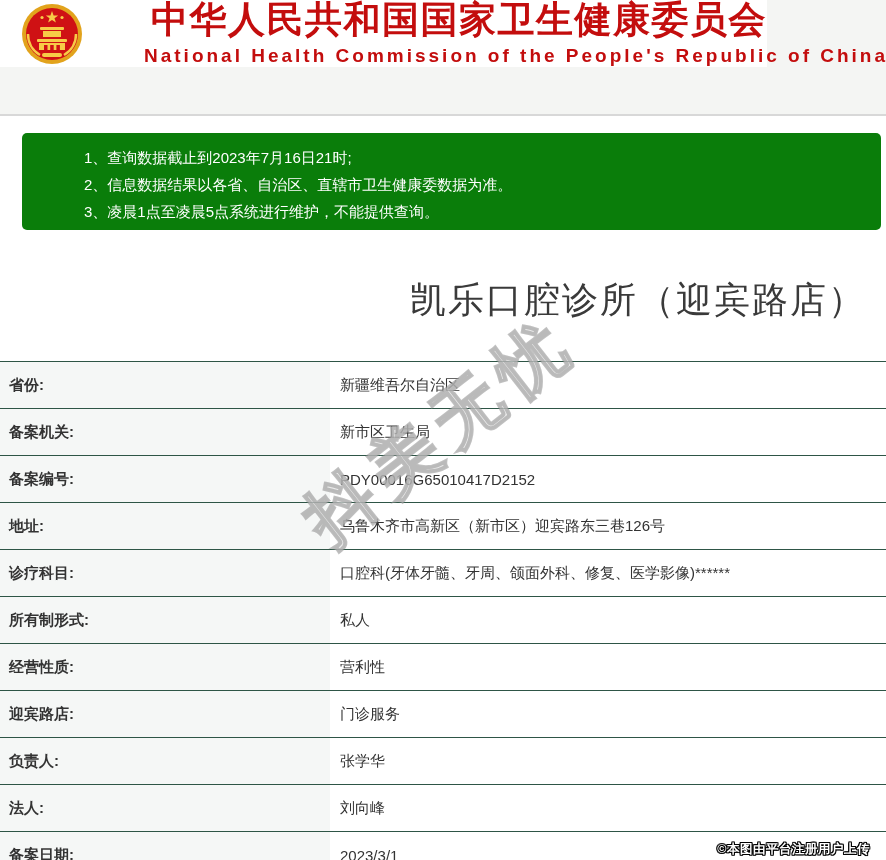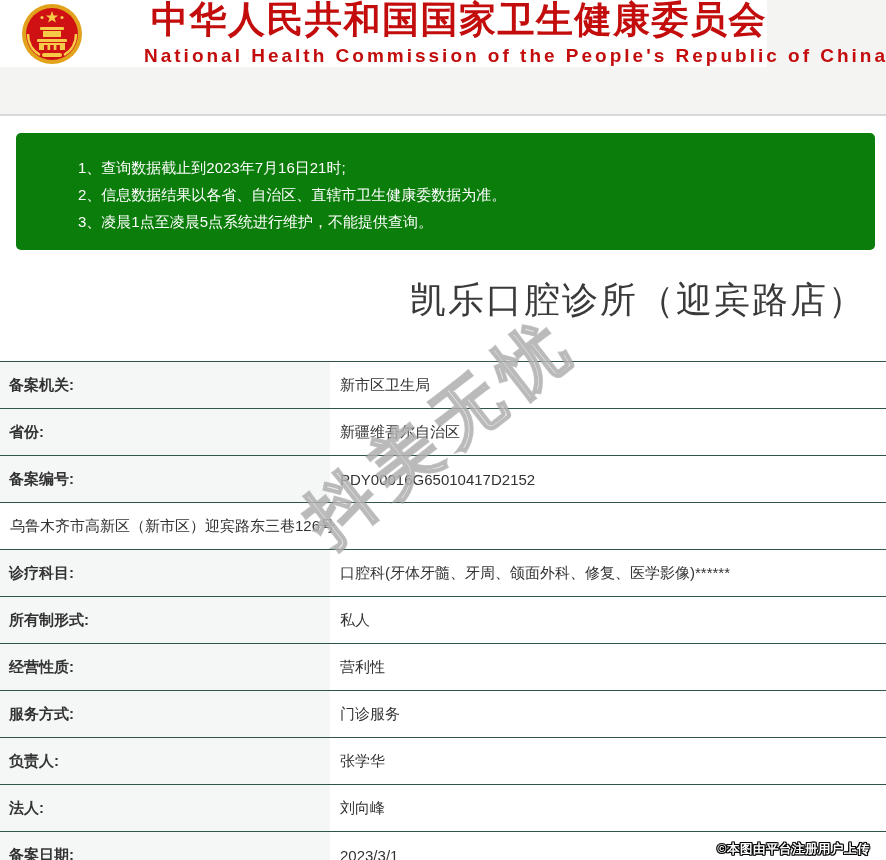--- a/index.html
+++ b/index.html
@@ -23,23 +23,23 @@
     display:flex;align-items:center;justify-content:center;}
   .header-titles{margin-left:46px;white-space:nowrap;}
   .title-cn{
     font-size:37px;font-weight:bold;color:#c30d0d;letter-spacing:1.5px;line-height:1.1;margin-left:7px;
   }
   .title-en{
     font-size:19px;font-weight:bold;color:#c30d0d;letter-spacing:3px;margin-top:4px;
   }
   
   .notice{
-    position:absolute;top:133px;left:16px;width:859px;height:117px;
+    position:absolute;top:133px;left:22px;width:859px;height:97px;
     background:#0a7d0a;border-radius:5px;box-sizing:border-box;
-    padding:21px 10px 0 62px;
+    padding:11px 10px 0 62px;
   }
   .notice-line{
     color:#ffffff;font-size:15px;line-height:27px;white-space:nowrap;
   }
   
   .record-title{
     position:absolute;top:276px;left:410px;
     font-size:36px;font-weight:400;color:#3a3a3a;letter-spacing:2px;white-space:nowrap;
   }
   
@@ -108,48 +108,49 @@
 <div class="notice">
   <div class="notice-line">1、查询数据截止到2023年7月16日21时;</div>
   <div class="notice-line">2、信息数据结果以各省、自治区、直辖市卫生健康委数据为准。</div>
   <div class="notice-line">3、凌晨1点至凌晨5点系统进行维护，不能提供查询。</div>
 </div>
 
 <div class="record-title">凯乐口腔诊所（迎宾路店）</div>
 
 <div class="record-table">
   <div class="row">
+    <div class="cell-label">省份:</div>
+    <div class="cell-value">新疆维吾尔自治区</div>
+  </div>
+  <div class="row">
     <div class="cell-label">备案机关:</div>
     <div class="cell-value">新市区卫生局</div>
-  </div>
-  <div class="row">
-    <div class="cell-label">省份:</div>
-    <div class="cell-value">新疆维吾尔自治区</div>
   </div>
   <div class="row">
     <div class="cell-label">备案编号:</div>
     <div class="cell-value">PDY00016G65010417D2152</div>
   </div>
   <div class="row">
+    <div class="cell-label">地址:</div>
     <div class="cell-value">乌鲁木齐市高新区（新市区）迎宾路东三巷126号</div>
   </div>
   <div class="row">
     <div class="cell-label">诊疗科目:</div>
     <div class="cell-value">口腔科(牙体牙髓、牙周、颌面外科、修复、医学影像)******</div>
   </div>
   <div class="row">
     <div class="cell-label">所有制形式:</div>
     <div class="cell-value">私人</div>
   </div>
   <div class="row">
     <div class="cell-label">经营性质:</div>
     <div class="cell-value">营利性</div>
   </div>
   <div class="row">
-    <div class="cell-label">服务方式:</div>
+    <div class="cell-label">迎宾路店:</div>
     <div class="cell-value">门诊服务</div>
   </div>
   <div class="row">
     <div class="cell-label">负责人:</div>
     <div class="cell-value">张学华</div>
   </div>
   <div class="row">
     <div class="cell-label">法人:</div>
     <div class="cell-value">刘向峰</div>
   </div>

